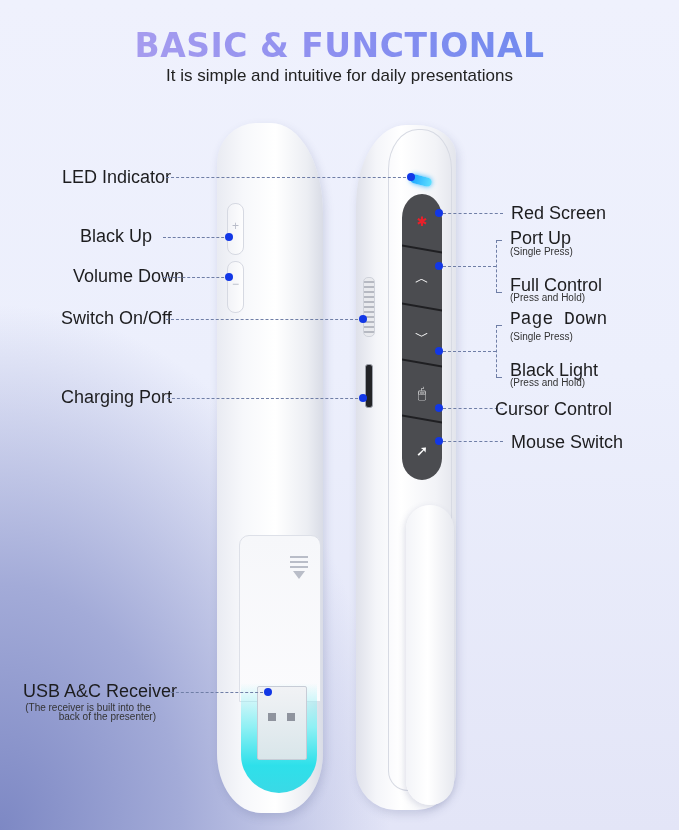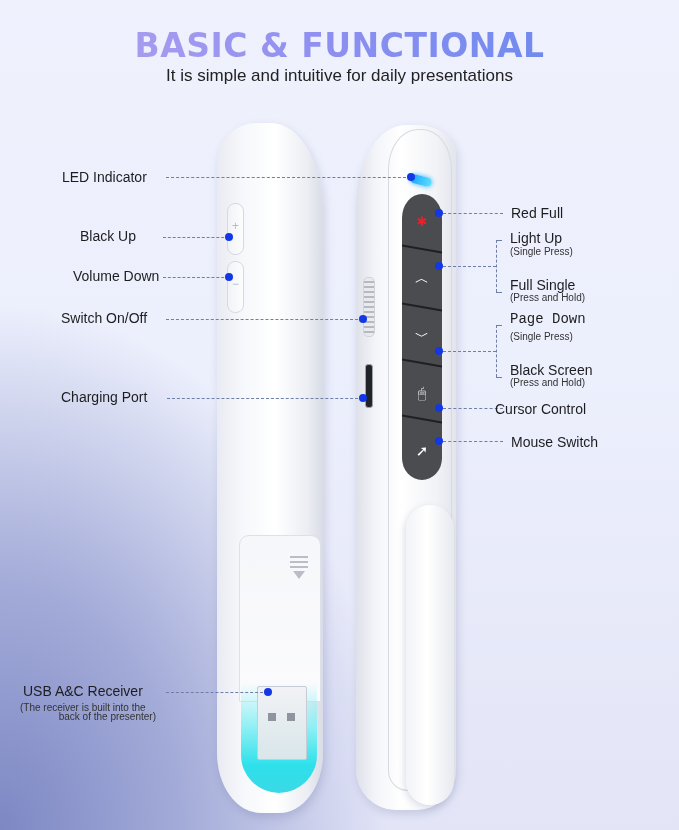--- a/index.html
+++ b/index.html
@@ -58,21 +58,21 @@
   .pad .btn { position: absolute; left: 0; width: 40px; height: 54px; display: flex; align-items: center; justify-content: center;
     color: #fff; font-size: 16px; }
   .pad .sep { position: absolute; left: 0; width: 40px; height: 2px; background: #1f1f22; transform: skewY(10deg); }
   .slider { position: absolute; left: 7px; top: 152px; width: 10px; height: 58px; border-radius: 5px;
     background: repeating-linear-gradient(180deg,#e9eaee 0 3px,#b6b9c2 3px 5px); border: 1px solid #cfd2da; }
   .port { position: absolute; left: 9px; top: 239px; width: 6px; height: 42px; border-radius: 3px; background: #222327; border: 1px solid #9ea2ab; }
   .clip { position: absolute; left: 50px; top: 380px; width: 48px; height: 300px;
     background: linear-gradient(90deg,#f3f4f8,#ffffff 45%,#e7e9ef); border-radius: 24px; box-shadow: -2px 2px 6px rgba(60,70,120,0.15); }
 
   
-  .lbl { position: absolute; font-size: 14px; color: #1d1d1f; white-space: nowrap; line-height: 17px; }
+  .lbl { position: absolute; font-size: 18px; color: #1d1d1f; white-space: nowrap; line-height: 17px; }
   .sub { position: absolute; font-size: 10px; color: #333; white-space: nowrap; line-height: 10px; }
   .line { position: absolute; height: 0; border-top: 1px dashed #6f7ea6; }
   .vline { position: absolute; width: 0; border-left: 1px dashed #6f7ea6; }
   .dot { position: absolute; width: 8px; height: 8px; border-radius: 50%; background: #1237e6; margin: -4px 0 0 -4px; }
 </style>
 </head>
 <body>
 
 <div class="title">BASIC &amp; FUNCTIONAL</div>
 <div class="subtitle">It is simple and intuitive for daily presentations</div>
@@ -132,47 +132,47 @@
 
 <div class="lbl" style="left:61px; top:310px;">Switch On/Off</div>
 <div class="line" style="left:166px; top:319px; width:197px;"></div>
 <div class="dot" style="left:363px; top:319px;"></div>
 
 <div class="lbl" style="left:61px; top:389px;">Charging Port</div>
 <div class="line" style="left:167px; top:398px; width:196px;"></div>
 <div class="dot" style="left:363px; top:398px;"></div>
 
 <div class="lbl" style="left:23px; top:683px;">USB A&amp;C Receiver</div>
-<div class="sub r" style="left:20px; width:136px; top:703px; text-align:left;">(The receiver is built into the</div>
+<div class="sub r" style="left:20px; width:136px; top:703px; text-align:center;">(The receiver is built into the</div>
 <div class="sub r" style="left:20px; width:136px; top:712px; text-align:right;">back of the presenter)</div>
 <div class="line" style="left:166px; top:692px; width:102px;"></div>
 <div class="dot" style="left:268px; top:692px;"></div>
 
 <div class="dot" style="left:439px; top:213px;"></div>
 <div class="line" style="left:443px; top:213px; width:60px;"></div>
-<div class="lbl" style="left:511px; top:205px;">Red Full</div>
+<div class="lbl" style="left:511px; top:205px;">Red Screen</div>
 
 <div class="dot" style="left:439px; top:266px;"></div>
 <div class="line" style="left:443px; top:266px; width:53px;"></div>
 <div class="vline" style="left:496px; top:240px; height:52px;"></div>
 <div class="line" style="left:496px; top:240px; width:6px;"></div>
 <div class="line" style="left:496px; top:292px; width:6px;"></div>
-<div class="lbl" style="left:510px; top:230px;">Light Up</div>
+<div class="lbl" style="left:510px; top:230px;">Port Up</div>
 <div class="sub" style="left:510px; top:247px;">(Single Press)</div>
-<div class="lbl" style="left:510px; top:277px;">Full Single</div>
+<div class="lbl" style="left:510px; top:277px;">Full Control</div>
 <div class="sub" style="left:510px; top:293px;">(Press and Hold)</div>
 
 <div class="dot" style="left:439px; top:351px;"></div>
 <div class="line" style="left:443px; top:351px; width:53px;"></div>
 <div class="vline" style="left:496px; top:325px; height:52px;"></div>
 <div class="line" style="left:496px; top:325px; width:6px;"></div>
 <div class="line" style="left:496px; top:377px; width:6px;"></div>
 <div class="lbl" style="left:510px; top:311px;font-family:Liberation Mono, monospace;">Page Down</div>
 <div class="sub" style="left:510px; top:332px;">(Single Press)</div>
-<div class="lbl" style="left:510px; top:362px;">Black Screen</div>
+<div class="lbl" style="left:510px; top:362px;">Black Light</div>
 <div class="sub" style="left:510px; top:378px;">(Press and Hold)</div>
 
 <div class="dot" style="left:439px; top:408px;"></div>
 <div class="line" style="left:443px; top:408px; width:60px;"></div>
 <div class="lbl" style="left:495px; top:401px;text-align:center;">Cursor Control</div>
 
 <div class="dot" style="left:439px; top:441px;"></div>
 <div class="line" style="left:443px; top:441px; width:60px;"></div>
 <div class="lbl" style="left:511px; top:434px;">Mouse Switch</div>
 

